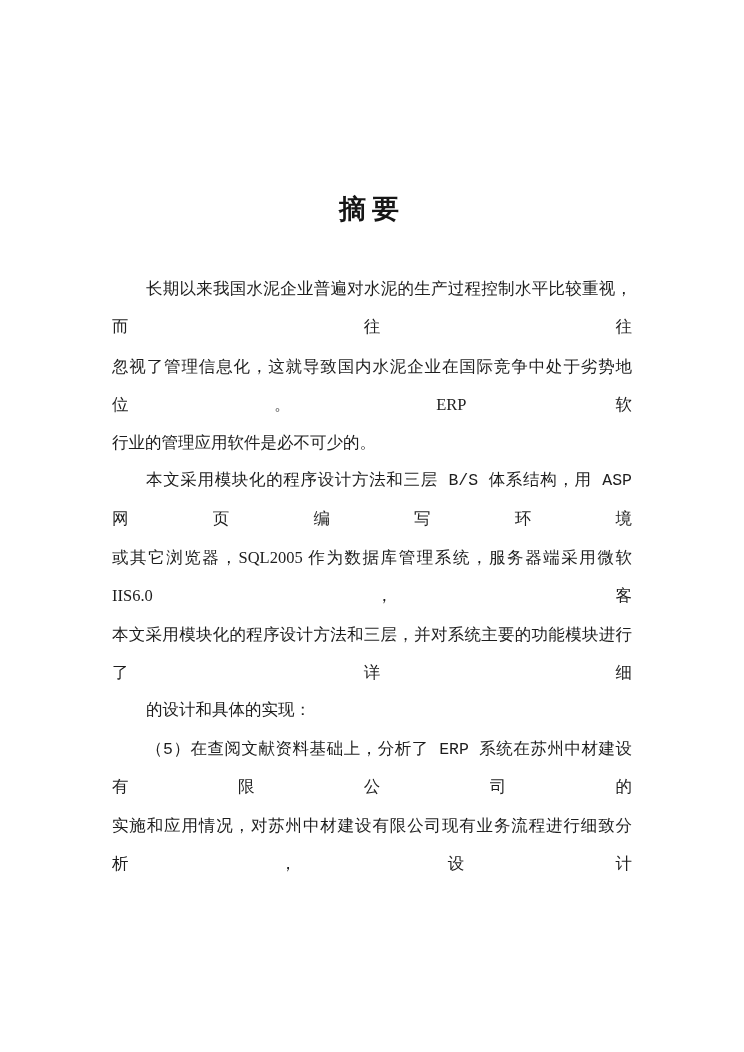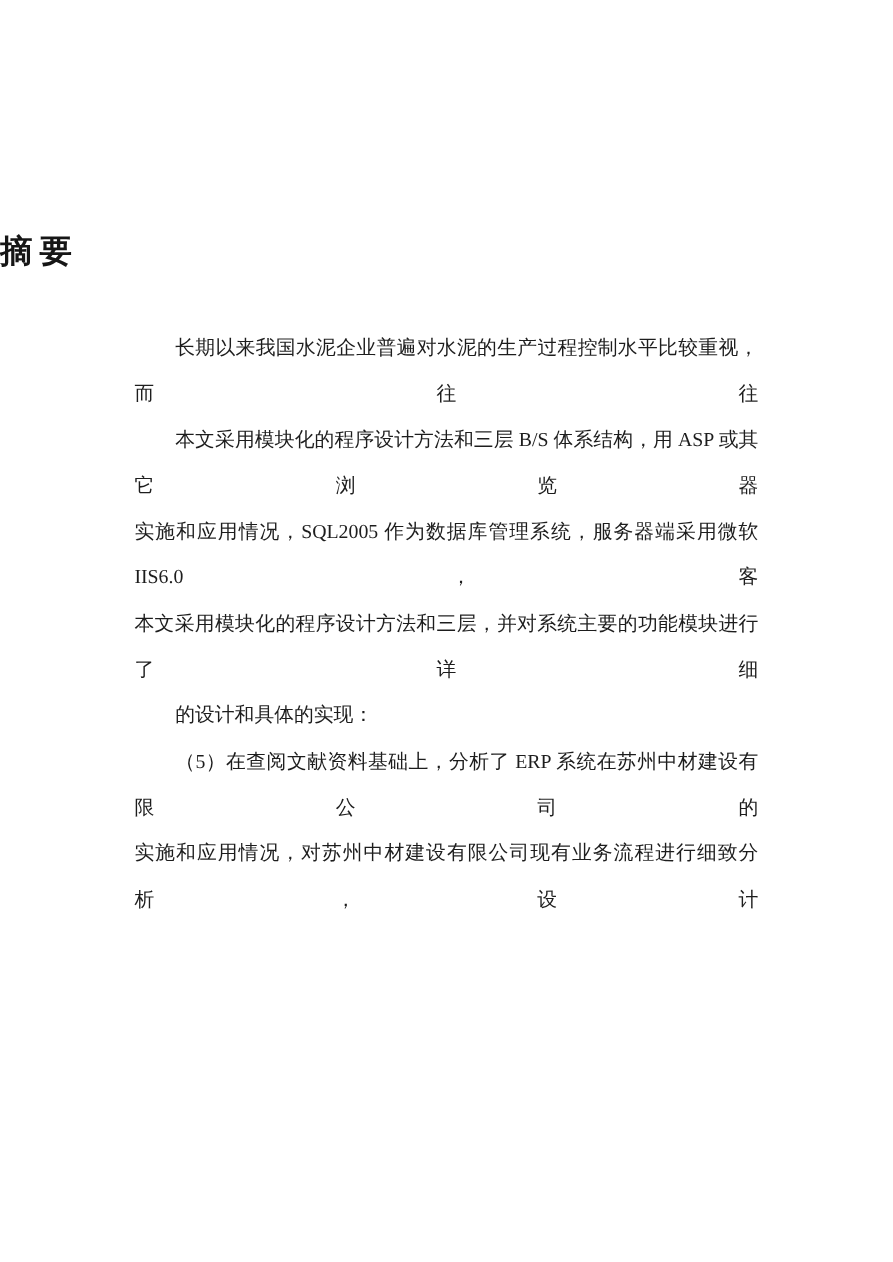--- a/index.html
+++ b/index.html
@@ -13,20 +13,21 @@
     height: 1052px;
     background: #ffffff;
     overflow: hidden;
     font-family: "Liberation Serif", serif;
   }
   .doc-title {
     position: absolute;
     top: 191px;
     left: 0;
     width: 744px;
+    text-align: center;
     font-size: 27px;
     font-weight: bold;
     letter-spacing: 6px;
     color: #161616;
   }
   .doc-body {
     position: absolute;
     top: 271px;
     left: 112px;
     width: 520px;
@@ -38,30 +39,33 @@
   }
   .line {
     text-align-last: justify;
     min-height: 38.3px;
   }
   .line.end {
     text-align-last: left;
   }
   .line.indent {
     text-indent: 34px;
+    font-family: Liberation Mono, monospace;
   }
 </style>
 </head>
 <body>
 
 <div class="page">
   <div class="doc-title">摘要</div>
   <div class="doc-body">
     <div class="line indent">长期以来我国水泥企业普遍对水泥的生产过程控制水平比较重视，而往往</div>
-    <div class="line indent">本文采用模块化的程序设计方法和三层 B/S 体系结构，用 ASP 或其它浏览器</div>
-    <div class="line">实施和应用情况，SQL2005 作为数据库管理系统，服务器端采用微软 IIS6.0，客</div>
+    <div class="line">忽视了管理信息化，这就导致国内水泥企业在国际竞争中处于劣势地位。ERP 软</div>
+    <div class="line end">行业的管理应用软件是必不可少的。</div>
+    <div class="line indent">本文采用模块化的程序设计方法和三层 B/S 体系结构，用 ASP 网页编写环境</div>
+    <div class="line">或其它浏览器，SQL2005 作为数据库管理系统，服务器端采用微软 IIS6.0，客</div>
     <div class="line">本文采用模块化的程序设计方法和三层，并对系统主要的功能模块进行了详细</div>
     <div class="line indent end">的设计和具体的实现：</div>
     <div class="line indent">（5）在查阅文献资料基础上，分析了 ERP 系统在苏州中材建设有限公司的</div>
     <div class="line">实施和应用情况，对苏州中材建设有限公司现有业务流程进行细致分析，设计</div>
 
   </div>
 </div>
 
 </body></html>

